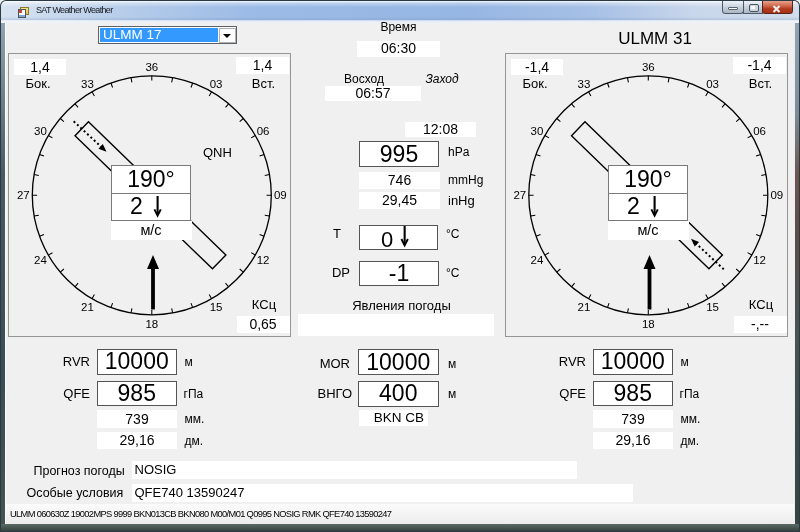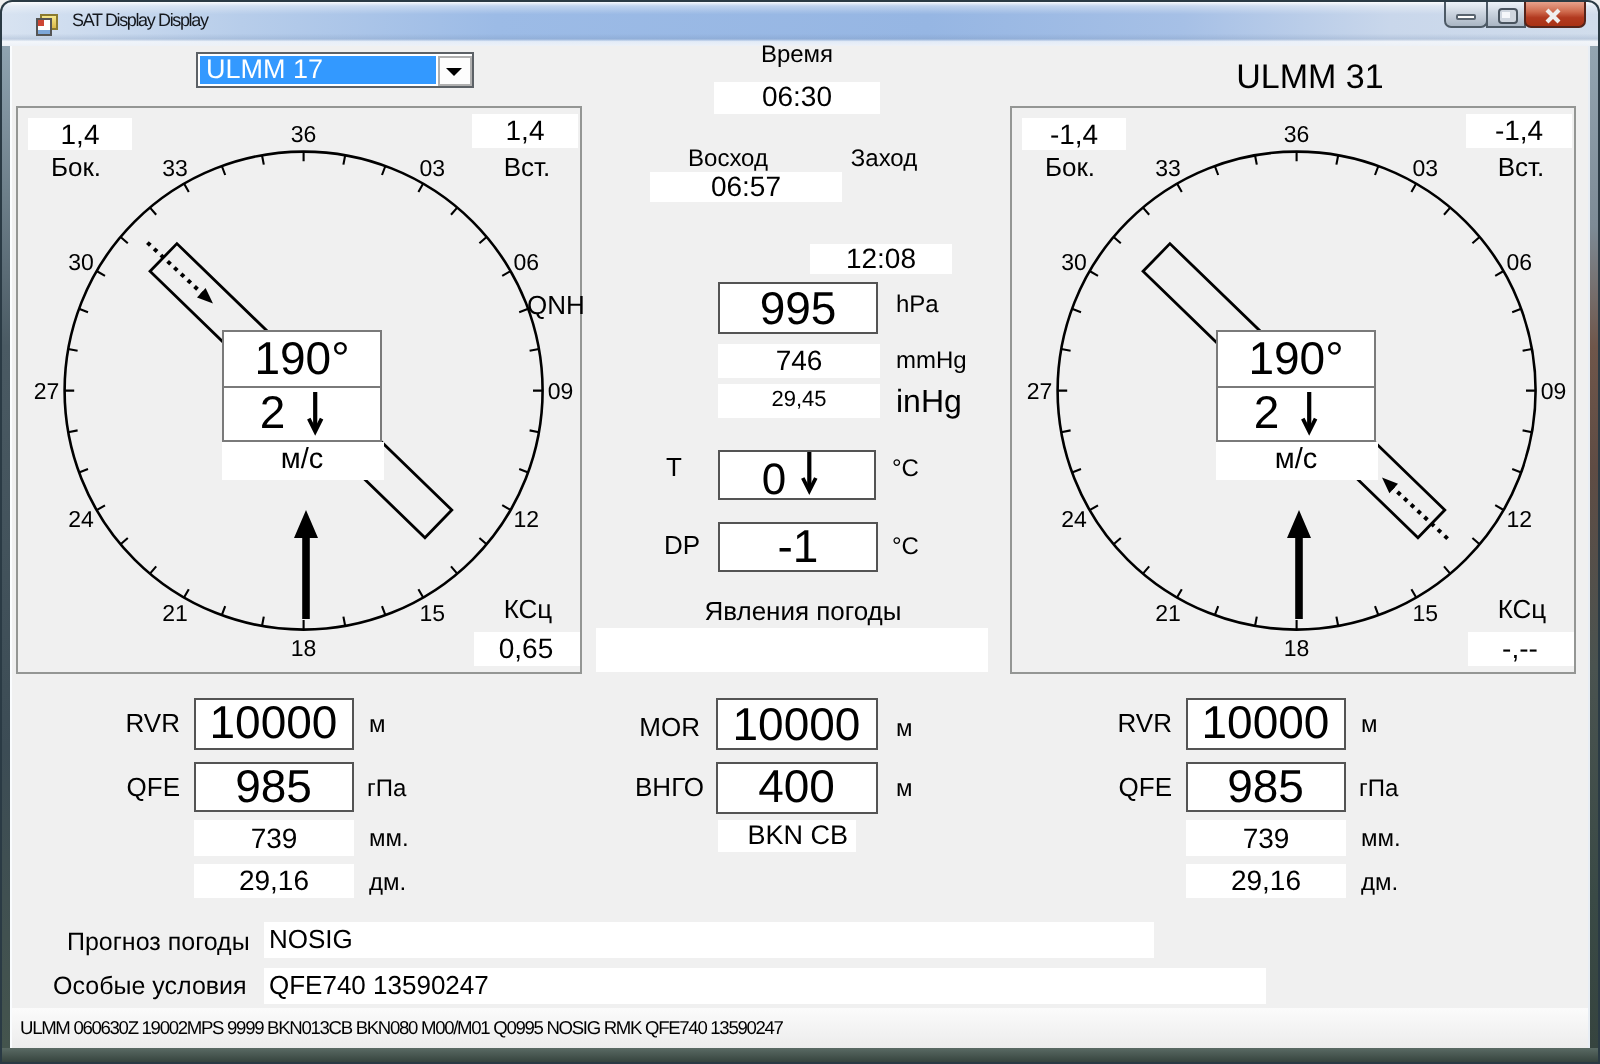--- a/index.html
+++ b/index.html
@@ -33,21 +33,21 @@
 <div id="brd-bottom"></div>
 <div id="client"></div>
 <div class="abs" style="left:5px; top:23px; width:1px; height:501px; background:#fafcfe;"></div>
 <div class="abs" style="left:793.5px; top:23px; width:1.5px; height:501px; background:#e8eef5;"></div>
 <div class="abs" style="left:18px; top:7px; width:12px; height:11px;">
   <div class="abs" style="left:2px; top:0; width:9px; height:8px; background:linear-gradient(#f7e88a,#d9b84a); border:1px solid #8a7a30;"></div>
   <div class="abs" style="left:0; top:2px; width:8px; height:9px; background:#fdfdfd; border:1px solid #555;"></div>
   <div class="abs" style="left:1px; top:3px; width:3px; height:2.5px; background:#cc4433;"></div>
   <div class="abs" style="left:1px; top:8px; width:6px; height:2px; background:#7da7d9;"></div>
 </div>
-<div class="abs" style="left:36px; top:2px; font-size:9px; letter-spacing:-0.68px; color:#15181d; line-height:17px;">SAT Display Display</div>
+<div class="abs" style="left:36px; top:2px; font-size:9px; letter-spacing:-0.68px; color:#15181d; line-height:17px;">SAT Weather Weather</div>
 <div class="abs" style="left:722px; top:1px; width:71px; height:13px;">
   <div class="abs" style="left:0; top:0; width:22px; height:12.5px; background:linear-gradient(#eef3f9,#ccd5e0 45%,#aab6c4); border:1px solid #4d5a66; border-top:none; border-radius:0 0 3.5px 3.5px;">
     <div class="abs" style="left:5px; top:5.5px; width:10px; height:3px; background:#fdfdfd; border:1px solid #5a6570; border-radius:1px;"></div>
   </div>
   <div class="abs" style="left:21px; top:0; width:20px; height:12.5px; background:linear-gradient(#eef3f9,#ccd5e0 45%,#aab6c4) ; border:1px solid #4d5a66; border-top:none;">
     <div class="abs" style="left:4.5px; top:2.5px; width:10px; height:8px; border:1.5px solid #49545f; border-radius:2px; background:#cfd6df;">
       <div class="abs" style="left:1.5px; top:1.5px; width:4px; height:2.5px; background:#f5f7fa;"></div>
     </div>
   </div>
   <div class="abs" style="left:40px; top:0; width:31px; height:12.5px; background:linear-gradient(#e8a18c,#cf6a4d 40%,#b23a20 65%,#a93114); border:1px solid #55241a; border-top:none; border-radius:0 0 3.5px 3.5px;">
@@ -136,30 +136,30 @@
 <div class="abs" style="left:608px; top:165px; width:80px; height:28px; font-size:23px; line-height:28px; text-align:center;">190°</div>
 <div class="abs" style="left:608px; top:193px; width:50.6px; height:28px; font-size:23px; line-height:27px; text-align:center;">2</div>
 <div class="abs" style="left:651.3px; top:195.7px;"><svg width="7.2" height="20.6" style="overflow:visible">
       <path d="M3.6 0 V18.700000000000003" stroke="#000" stroke-width="2.1" fill="none"></path>
       <path d="M0.4 13.3 L3.6 19.700000000000003 L6.8 13.3" stroke="#000" stroke-width="1.9" fill="none" stroke-linejoin="miter"></path>
     </svg></div>
 <div class="abs" style="left:607.5px; top:221px; width:81px; height:19px; background:#fff; font-size:14.5px; line-height:19px; text-align:center;">м/с</div>
 <div class="lbl" style="left:298.5px; top:20px; width:200px; text-align:center; font-size:12px; ">Время</div>
 <div class="wbox" style="left:357px; top:41px; width:83px; height:15.5px; font-size:14px; line-height:15.5px; text-align:center; ">06:30</div>
 <div class="lbl" style="left:264px; top:71.5px; width:200px; text-align:center; font-size:12px; ">Восход</div>
-<div class="lbl" style="left:342px; top:71.5px; width:200px; text-align:center; font-size:12px; ">Заход</div>
+<div class="lbl" style="left:342px; top:71.5px; width:200px; text-align:center; font-size:12px;font-style:italic; ">Заход</div>
 <div class="wbox" style="left:325px; top:85.5px; width:96px; height:15.5px; font-size:14px; line-height:15.5px; text-align:center; ">06:57</div>
 <div class="wbox" style="left:405px; top:85.5px; width:71px; height:15.5px; font-size:14px; line-height:15.5px; text-align:center;margin-top:36px; ">12:08</div>
-<div class="lbl" style="left:203px; top:145.3px; width:150px; text-align:center; font-size:13px; ">QNH</div>
+<div class="lbl" style="left:203px; top:145.3px; width:150px; text-align:left; font-size:13px; ">QNH</div>
 <div class="vbox" style="left:359px; top:140.5px; width:80px; height:26.5px; font-size:23px; line-height:24.5px; ">995</div>
 <div class="lbl" style="left:448px; top:145.3px; font-size:12px; ">hPa</div>
 <div class="wbox" style="left:359px; top:172px; width:81px; height:17px; font-size:14px; line-height:17px; text-align:center; ">746</div>
 <div class="lbl" style="left:448px; top:173px; font-size:12px; ">mmHg</div>
-<div class="wbox" style="left:359px; top:191.5px; width:81px; height:17px; font-size:11px; line-height:17px; text-align:center; ">29,45</div>
-<div class="lbl" style="left:448px; top:193px; font-size:16px; ">inHg</div>
+<div class="wbox" style="left:359px; top:191.5px; width:81px; height:17px; font-size:14px; line-height:17px; text-align:center; ">29,45</div>
+<div class="lbl" style="left:448px; top:193px; font-size:13px; ">inHg</div>
 <div class="lbl" style="left:191px; top:225.8px; width:150px; text-align:right; font-size:13px; ">T</div>
 <div class="vbox" style="left:359px; top:225px; width:78.5px; height:24.5px;"></div>
 <div class="lbl" style="left:359px; top:226.8px; width:56px; text-align:center; font-size:22px;">0</div>
 <div class="abs" style="left:400.6px; top:225.9px;"><svg width="7.3" height="20.3" style="overflow:visible">
       <path d="M3.65 0 V18.400000000000002" stroke="#000" stroke-width="2.1" fill="none"></path>
       <path d="M0.4 13.0 L3.65 19.400000000000002 L6.8999999999999995 13.0" stroke="#000" stroke-width="1.9" fill="none" stroke-linejoin="miter"></path>
     </svg></div>
 <div class="lbl" style="left:446px; top:227px; font-size:12px; ">°C</div>
 <div class="lbl" style="left:200px; top:265.3px; width:150px; text-align:right; font-size:13px; ">DP</div>
 <div class="vbox" style="left:359px; top:260.5px; width:80px; height:25.6px; font-size:23px; line-height:23.6px; ">-1</div>

